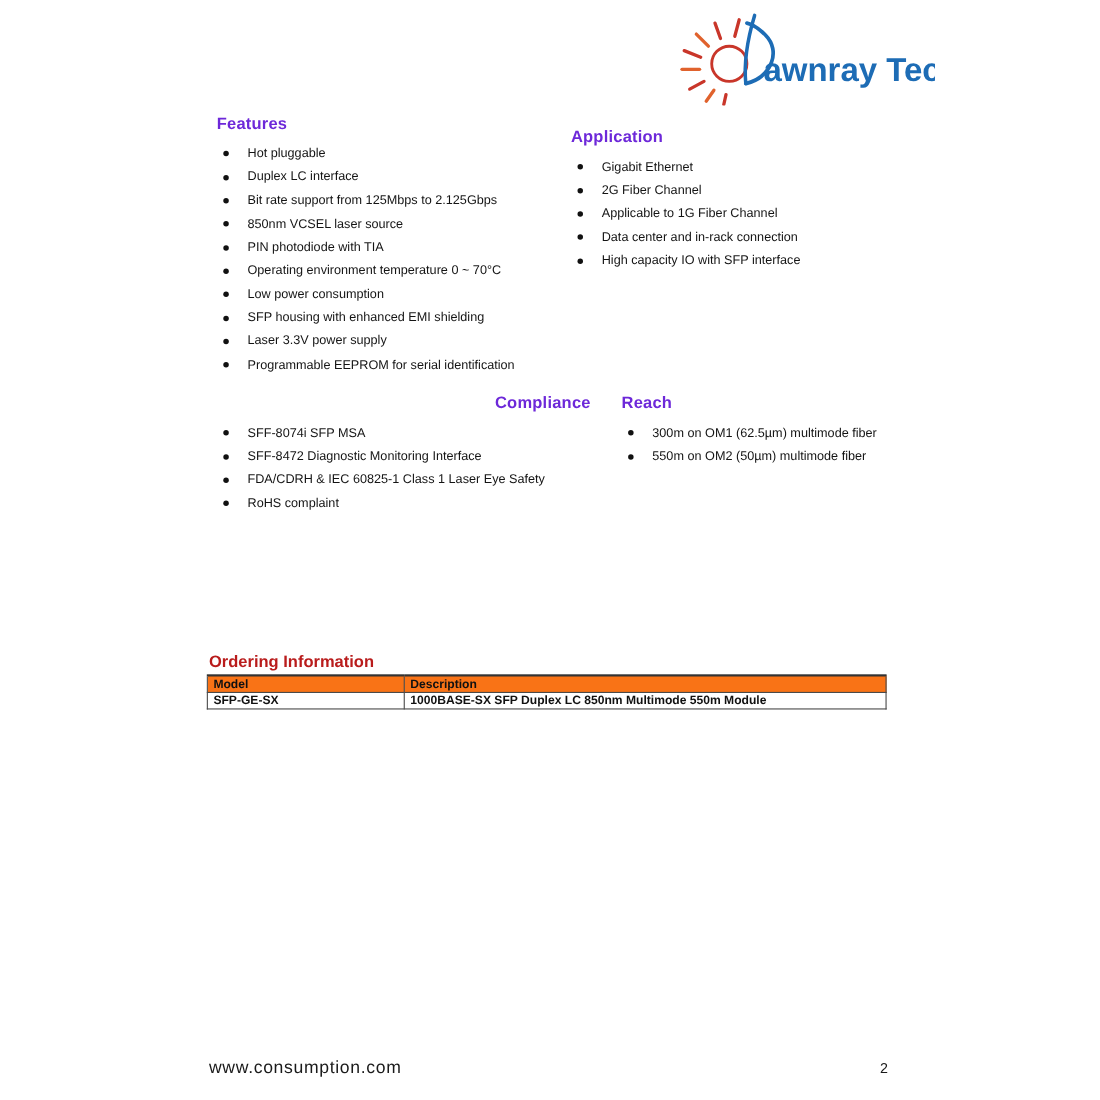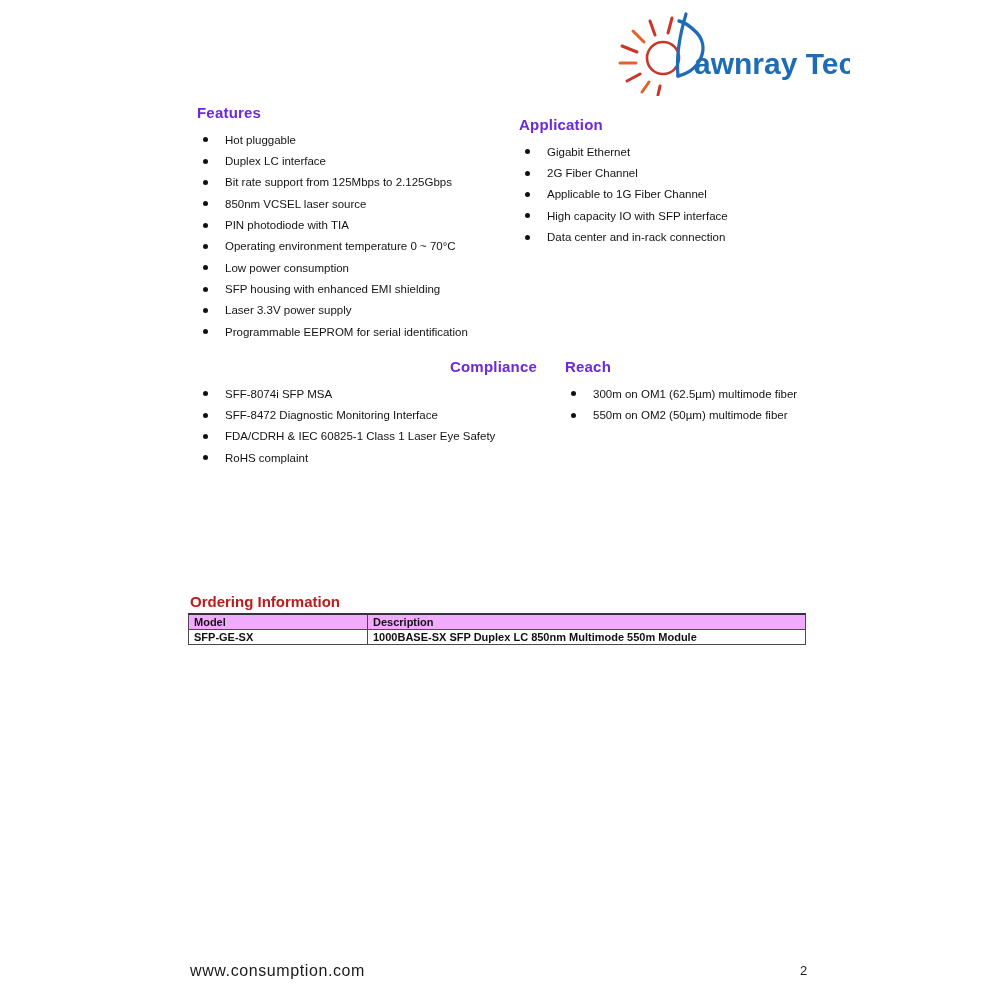--- a/index.html
+++ b/index.html
@@ -49,21 +49,21 @@
   .ordering-table {
     position: absolute; left: 188px; top: 613px;
     width: 618px; border-collapse: collapse;
     font-size: 11px; color: #111111;
   }
   .ordering-table th, .ordering-table td {
     border: 1px solid #4a4a4a;
     font-weight: bold; text-align: left;
     padding: 1px 5px; height: 15px; vertical-align: middle;
   }
-  .ordering-table thead th { background: #f0abfc; border-top: 2px solid #333; }
+  .ordering-table thead th { background: #f97316; border-top: 2px solid #333; }
   .ordering-table th:first-child, .ordering-table td:first-child { width: 179px; }
   .ordering-table tbody td { background: #ffffff; margin-top: 29px; }
 
   
   .footer-site {
     position: absolute; left: 190px; top: 962px;
     font-size: 16px; letter-spacing: 0.6px; color: #1a1a1a;
   }
   .footer-page {
     position: absolute; left: 800px; top: 963px;
@@ -154,25 +154,25 @@
         <li>
           <span class="dot"></span>
           <span>2G Fiber Channel</span>
         </li>
         <li>
           <span class="dot"></span>
           <span>Applicable to 1G Fiber Channel</span>
         </li>
         <li>
           <span class="dot"></span>
+          <span>Data center and in-rack connection</span>
+        </li>
+        <li>
+          <span class="dot"></span>
           <span>High capacity IO with SFP interface</span>
-        </li>
-        <li>
-          <span class="dot"></span>
-          <span>Data center and in-rack connection</span>
         </li>
       </ul>
   </div>
 
   <div class="section section-compliance">
     <h2>Compliance</h2>
     <ul class="bullets">
         <li>
           <span class="dot"></span>
           <span>SFF-8074i SFP MSA</span>

